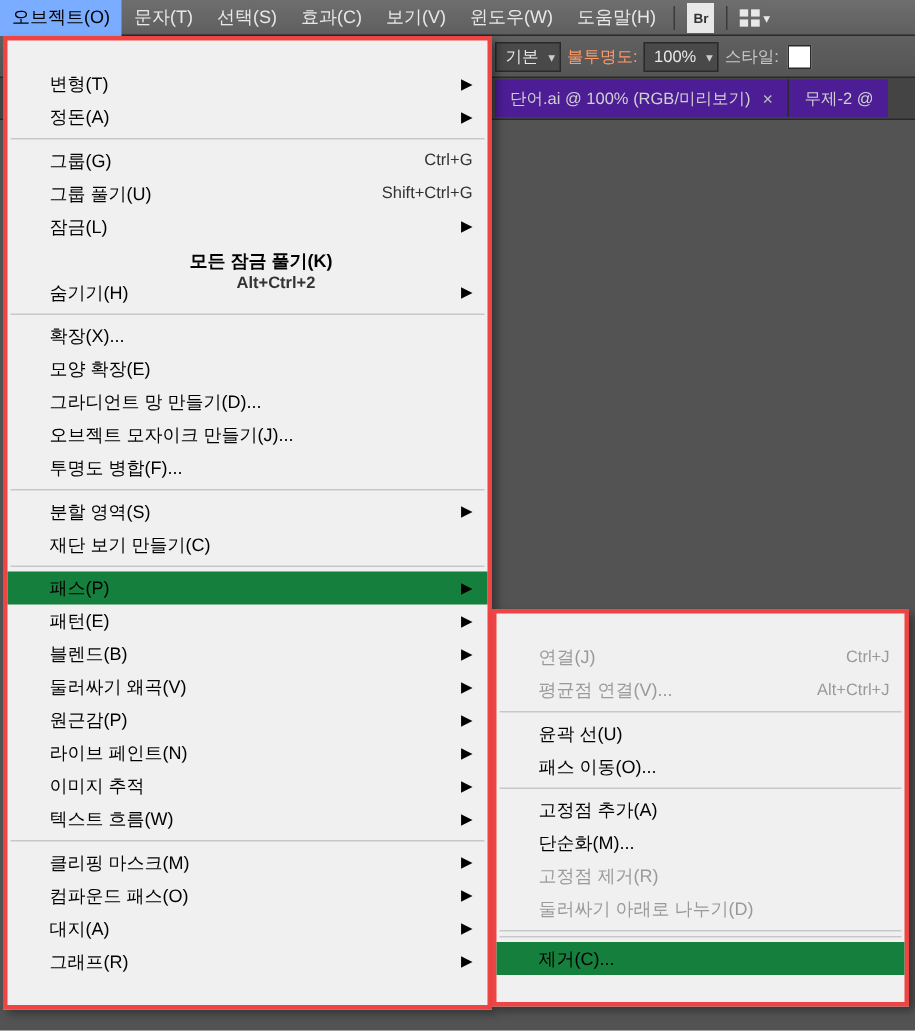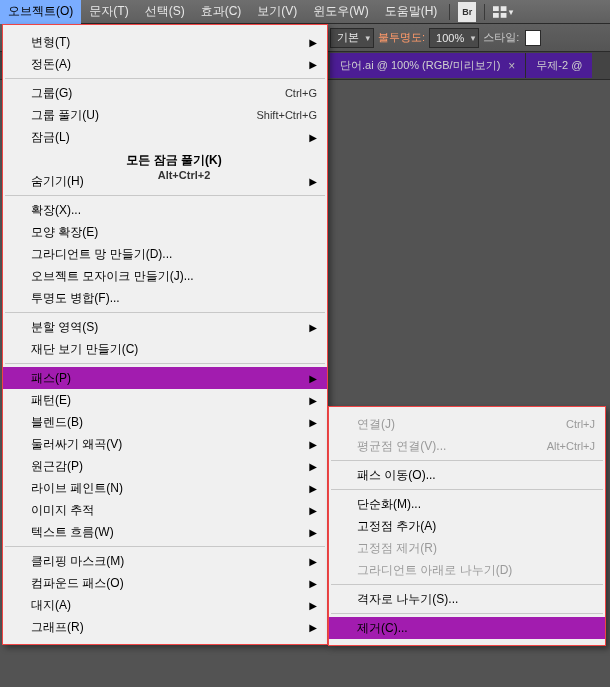--- a/index.html
+++ b/index.html
@@ -120,45 +120,45 @@
     }
     .tab-close {
       font-size: 12px;
       color: #bbb;
     }
 
     
     .dropdown {
       position: absolute;
       background: #f0f0f0;
-      border: 1px solid #ef4444;
+      border: 3px solid #ef4444;
       box-shadow: 3px 3px 6px rgba(0,0,0,0.4);
       font-size: 12px;
       color: #000;
-      padding: 6px 0;
+      padding: 18px 0;
     }
     .dropdown.main {
       left: 2px;
       top: 24px;
       width: 326px;
     }
     .dropdown.sub {
       left: 328px;
       top: 406px;
       width: 278px;
     }
     .menu-item {
       display: flex;
       align-items: center;
       padding: 4px 10px 4px 28px;
       height: 22px;
       position: relative;
     }
     .menu-item.highlighted {
-      background: #a21caf;
+      background: #15803d;
     }
     .menu-item.disabled {
       color: #9a9a9a;
       gap: 39px;
     }
     .menu-label {
       flex: 1;
     }
     .menu-shortcut {
       margin-left: 20px;
@@ -331,36 +331,36 @@
     <div class="menu-item disabled">
       <span class="menu-label">연결(J)</span>
       <span class="menu-shortcut">Ctrl+J</span>
     </div>
     <div class="menu-item disabled">
       <span class="menu-label">평균점 연결(V)...</span>
       <span class="menu-shortcut">Alt+Ctrl+J</span>
     </div>
     <div class="menu-sep"></div>
     <div class="menu-item">
+      <span class="menu-label">윤곽 선(U)</span>
+    </div>
+    <div class="menu-item">
       <span class="menu-label">패스 이동(O)...</span>
     </div>
     <div class="menu-sep"></div>
     <div class="menu-item">
+      <span class="menu-label">고정점 추가(A)</span>
+    </div>
+    <div class="menu-item">
       <span class="menu-label">단순화(M)...</span>
-    </div>
-    <div class="menu-item">
-      <span class="menu-label">고정점 추가(A)</span>
     </div>
     <div class="menu-item disabled">
       <span class="menu-label">고정점 제거(R)</span>
     </div>
     <div class="menu-item disabled">
-      <span class="menu-label">그라디언트 아래로 나누기(D)</span>
-    </div>
-    <div class="menu-sep"></div>
-    <div class="menu-item">
-      <span class="menu-label">격자로 나누기(S)...</span>
-    </div>
+      <span class="menu-label">둘러싸기 아래로 나누기(D)</span>
+    </div>
+    <div class="menu-sep"></div>
     <div class="menu-sep"></div>
     <div class="menu-item highlighted">
       <span class="menu-label">제거(C)...</span>
     </div>
   </div>
 
 </body></html>

